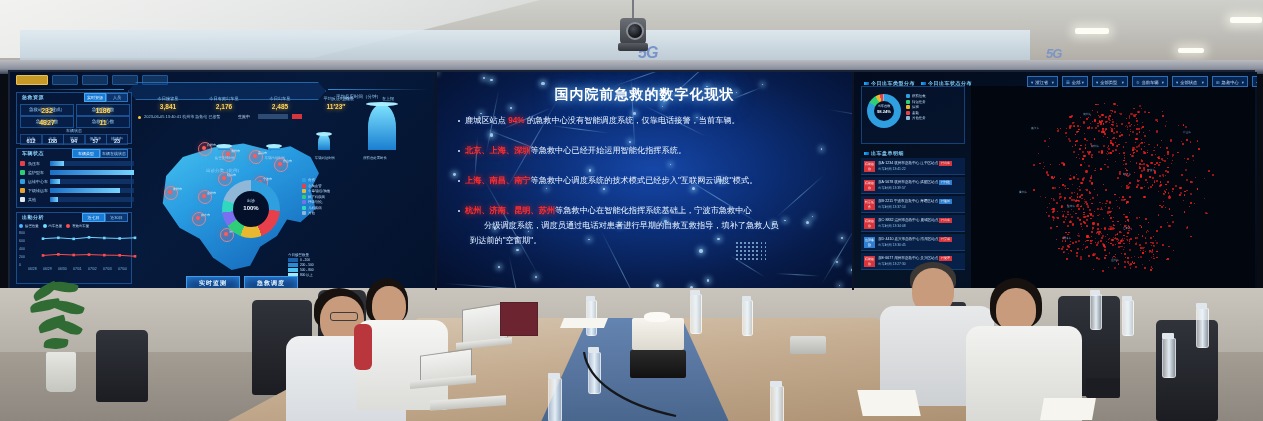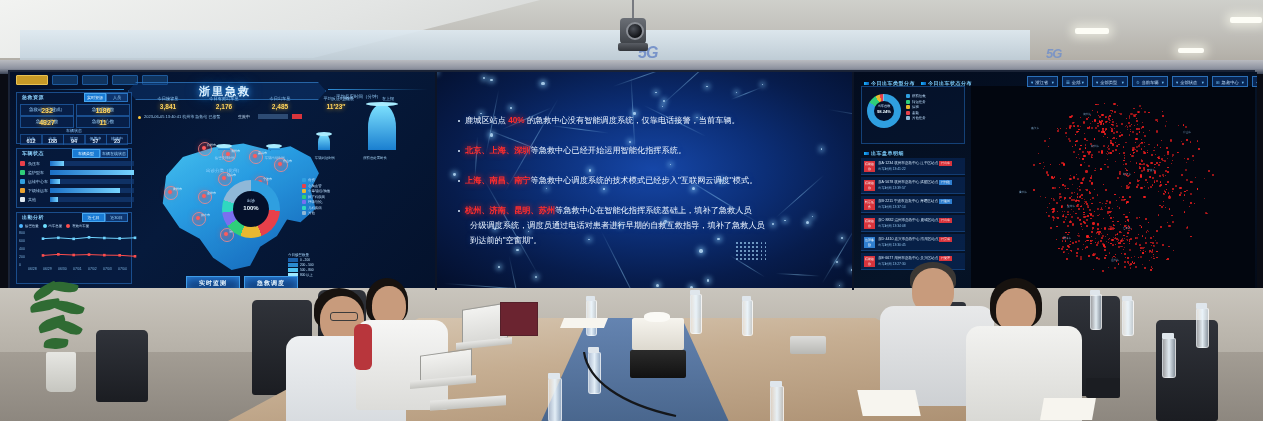--- a/index.html
+++ b/index.html
@@ -196,21 +196,20 @@
 
       <div class="l-topbar" id="ltabs">
           <div class="l-tab on" style="width: 30px;"></div>
           <div class="l-tab" style="width: 24px;"></div>
           <div class="l-tab" style="width: 24px;"></div>
           <div class="l-tab" style="width: 24px;"></div>
           <div class="l-tab" style="width: 24px;"></div>
         </div>
 
       <div class="hdr-frame"></div>
-      <div class="hdr-title">浙里急救</div>
       <div class="hdr-line" style="left:10px;width:104px;"></div>
       <div class="hdr-line" style="left:318px;width:100px;transform:scaleX(-1);"></div>
 
       <div id="lkpis">
           <div style="position: absolute; left: 132px; top: 24px; width: 52px; text-align: center; font-size: 4.2px; color: rgb(154, 210, 255);">今日接警量</div>
           <div style="position: absolute; left: 132px; top: 31px; width: 52px; text-align: center; font-size: 6.5px; font-weight: bold; color: rgb(255, 212, 92); text-shadow: rgba(255, 190, 50, 0.85) 0px 0px 5px;">3,841</div>
           <div style="position: absolute; left: 188px; top: 24px; width: 52px; text-align: center; font-size: 4.2px; color: rgb(154, 210, 255);">今日有效出车量</div>
           <div style="position: absolute; left: 188px; top: 31px; width: 52px; text-align: center; font-size: 6.5px; font-weight: bold; color: rgb(255, 212, 92); text-shadow: rgba(255, 190, 50, 0.85) 0px 0px 5px;">2,176</div>
           <div style="position: absolute; left: 244px; top: 24px; width: 52px; text-align: center; font-size: 4.2px; color: rgb(154, 210, 255);">今日出车量</div>
           <div style="position: absolute; left: 244px; top: 31px; width: 52px; text-align: center; font-size: 6.5px; font-weight: bold; color: rgb(255, 212, 92); text-shadow: rgba(255, 190, 50, 0.85) 0px 0px 5px;">2,485</div>
@@ -553,26 +552,27 @@
           <div class="netline" style="left: 240.152px; top: 99.8446px; width: 100.518px; transform: rotate(31.5127deg);"></div>
           <div class="netline" style="left: 339.822px; top: 200.918px; width: 43.7238px; transform: rotate(3.18831deg);"></div>
           <div class="netline" style="left: 47.4404px; top: 105.019px; width: 113.849px; transform: rotate(60.4569deg);"></div>
           <div class="netline" style="left: 66.2031px; top: 57.2644px; width: 54.2563px; transform: rotate(-23.8044deg);"></div>
           <div class="netline" style="left: 113.594px; top: 52.6142px; width: 58.9175px; transform: rotate(7.4074deg);"></div>
           <div class="netline" style="left: 50.3305px; top: 81.8466px; width: 66.4296px; transform: rotate(-78.8495deg);"></div>
           <div class="netline" style="left: 50.7115px; top: 57.2489px; width: 65.6777px; transform: rotate(21.6212deg);"></div>
           <div class="netline" style="left: 7.70042px; top: 211.351px; width: 105.228px; transform: rotate(4.02494deg);"></div>
           <div class="netline" style="left: 208.467px; top: 32.7847px; width: 69.4806px; transform: rotate(26.4589deg);"></div>
         </div>
+      <div class="slide-title">国内院前急救的数字化现状</div>
       <div id="bullets">
-          <div class="bullet" style="left: 22px; top: 42px; width: 376px;"><span style="display: inline-block; width: 2px; height: 2px; border-radius: 50%; background: rgb(223, 240, 255); vertical-align: middle; margin-right: 5px;"></span><span>鹿城区站点 </span><span class="hl">40%</span><span> 的急救中心没有智能调度系统，仅靠电话接警，当前车辆。</span></div>
+          <div class="bullet" style="left: 22px; top: 42px; width: 376px;"><span style="display: inline-block; width: 2px; height: 2px; border-radius: 50%; background: rgb(223, 240, 255); vertical-align: middle; margin-right: 5px;"></span><span>鹿城区站点 </span><span class="hl">94%</span><span> 的急救中心没有智能调度系统，仅靠电话接警，当前车辆。</span></div>
           <div class="bullet" style="left: 22px; top: 72px; width: 376px;"><span style="display: inline-block; width: 2px; height: 2px; border-radius: 50%; background: rgb(223, 240, 255); vertical-align: middle; margin-right: 5px;"></span><span class="hl">北京、上海、深圳</span><span>等急救中心已经开始运用智能化指挥系统。</span></div>
           <div class="bullet" style="left: 22px; top: 102px; width: 376px;"><span style="display: inline-block; width: 2px; height: 2px; border-radius: 50%; background: rgb(223, 240, 255); vertical-align: middle; margin-right: 5px;"></span><span class="hl">上海、南昌、南宁</span><span>等急救中心调度系统的技术模式已经步入"互联网云调度"模式。</span></div>
-          <div class="bullet" style="left: 22px; top: 132px; width: 376px;"><span style="display: inline-block; width: 2px; height: 2px; border-radius: 50%; background: rgb(223, 240, 255); vertical-align: middle; margin-right: 5px;"></span><span class="hl">杭州、济南、昆明、苏州</span><span>等急救中心在智能化指挥系统基础上，填补了急救人员</span></div>
-          <div class="bullet" style="left: 34px; top: 147px; width: 376px;"><span>分级调度系统，调度员通过电话对患者进行早期的自救互救指导，填补了急救人员</span></div>
+          <div class="bullet" style="left: 22px; top: 132px; width: 376px;"><span style="display: inline-block; width: 2px; height: 2px; border-radius: 50%; background: rgb(223, 240, 255); vertical-align: middle; margin-right: 5px;"></span><span class="hl">杭州、济南、昆明、苏州</span><span>等急救中心在智能化指挥系统基础上，宁波市急救中心</span></div>
+          <div class="bullet" style="left: 48px; top: 147px; width: 376px;"><span>分级调度系统，调度员通过电话对患者进行早期的自救互救指导，填补了急救人员</span></div>
           <div class="bullet" style="left: 34px; top: 162px; width: 376px;"><span>到达前的"空窗期"。</span></div>
         </div>
       <div class="dotgrid" style="left:300px;top:170px;grid-template-columns:repeat(8,1fr);">
           <i></i>
           <i></i>
           <i></i>
           <i></i>
           <i></i>
           <i></i>
           <i></i>

